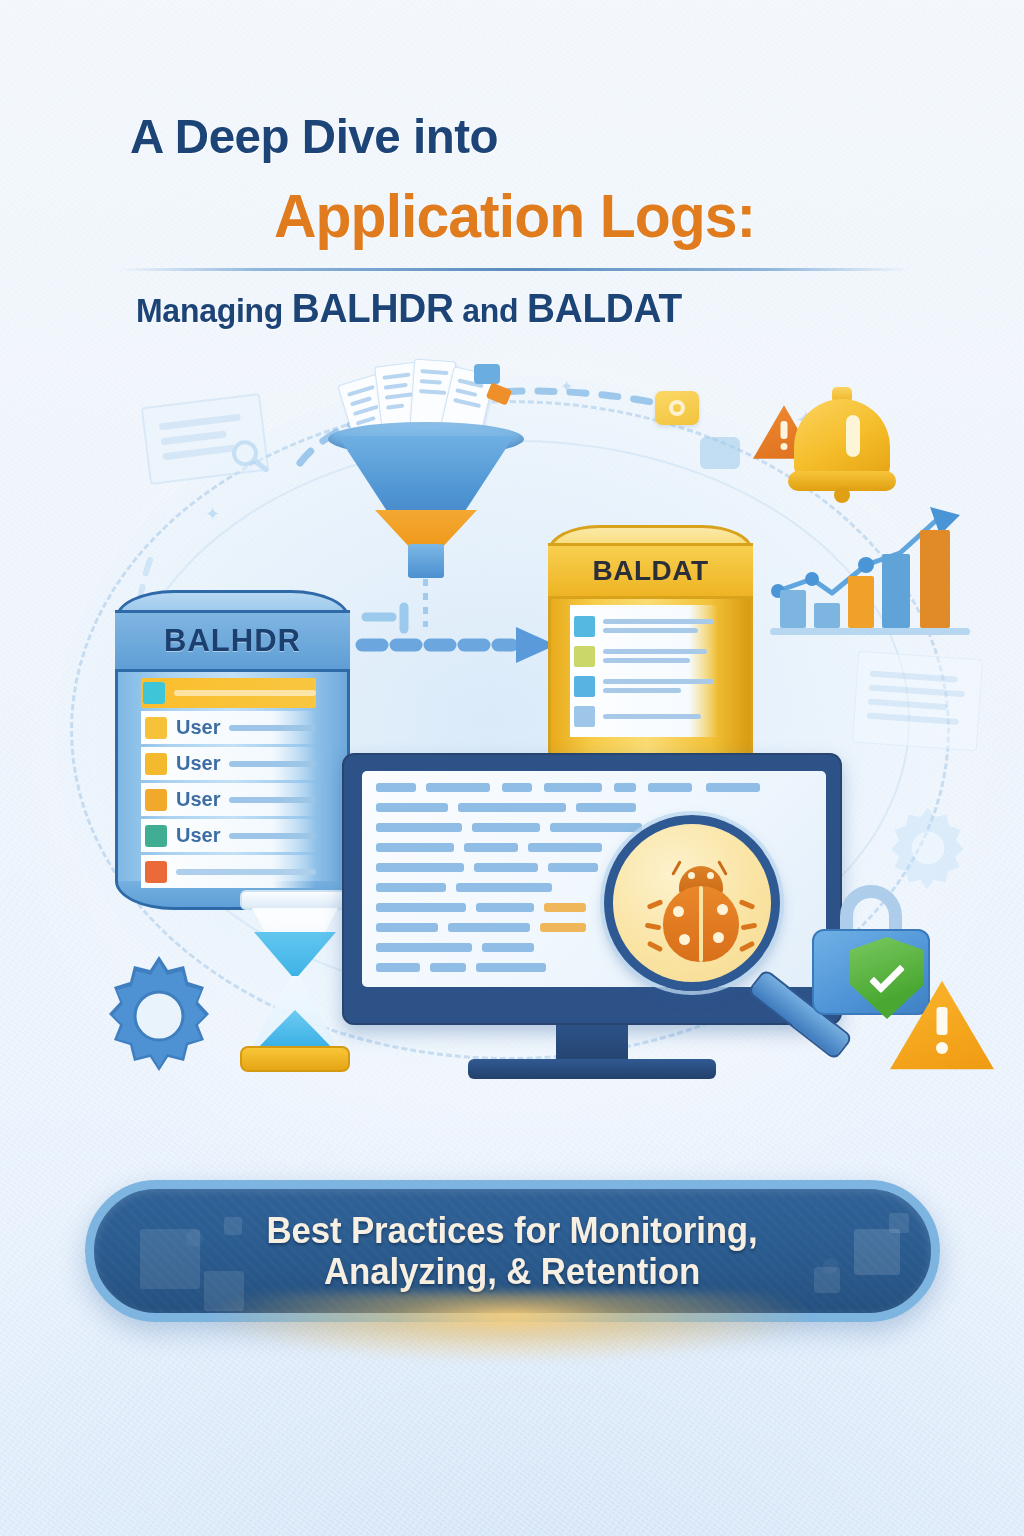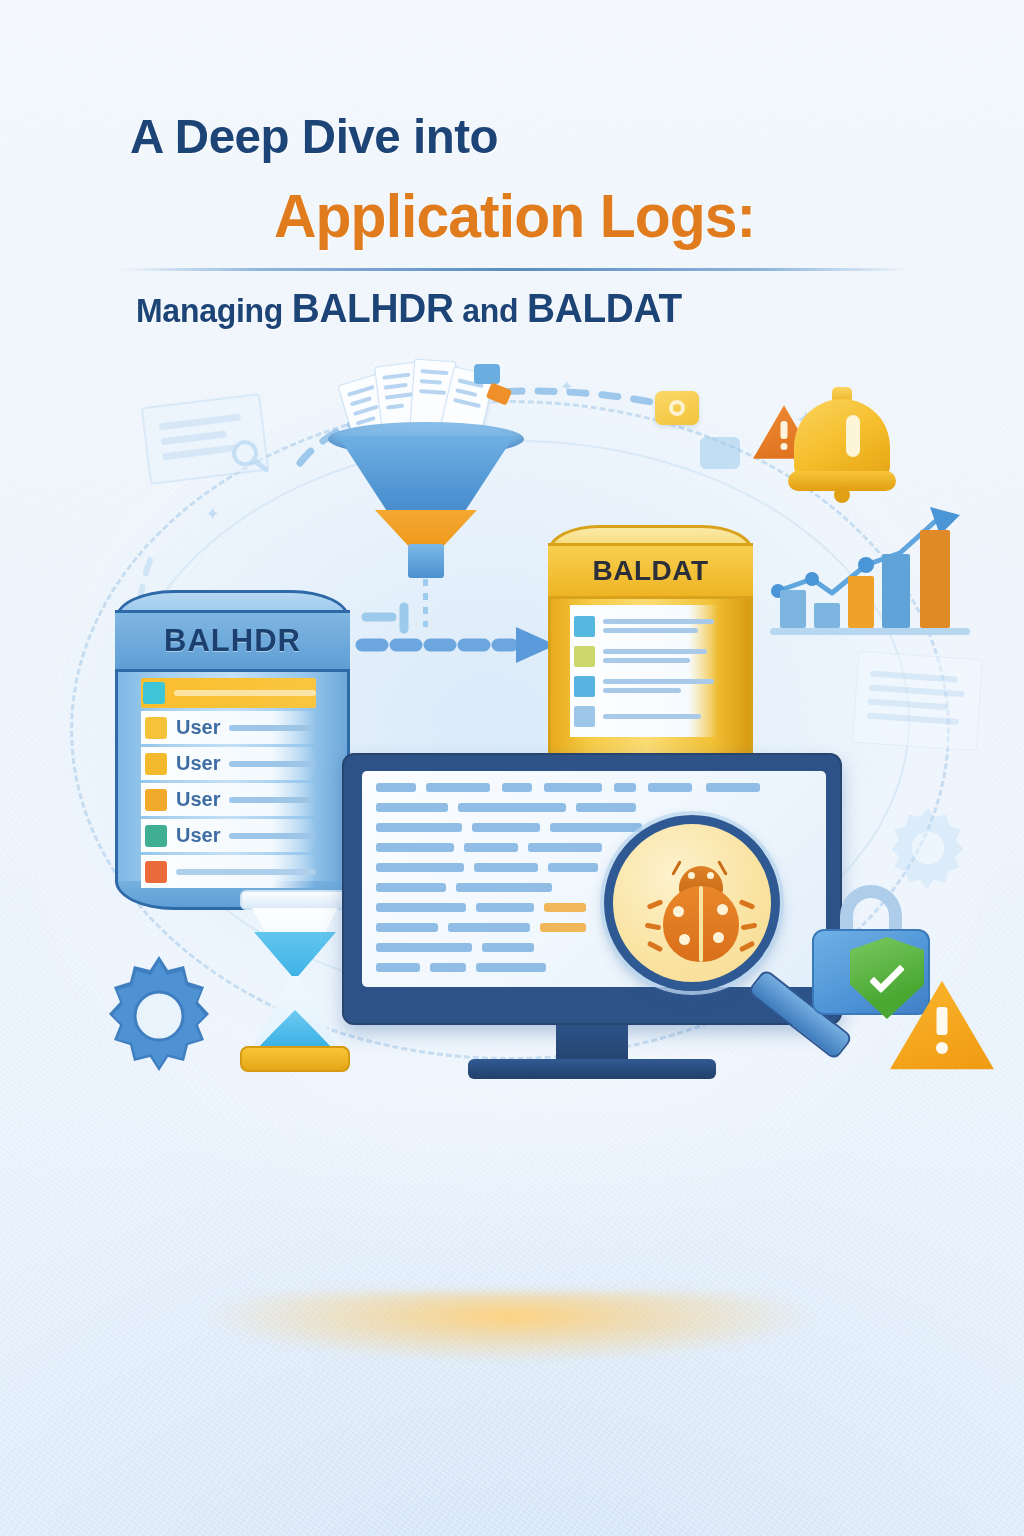--- a/index.html
+++ b/index.html
@@ -664,15 +664,28 @@
     </div>
 
     <div class="warn" style="left:890px;top:632px;width:104px;height:96px;">
       <div class="tri" style="background:linear-gradient(160deg,#fbb62c,#ef9a12);"></div>
       <div class="ex" style="top:30px;width:11px;height:28px;background:#fffaf0;"></div>
       <div class="exd" style="top:65px;width:12px;height:12px;background:#fffaf0;"></div>
     </div>
 
   </div>
 
+  <div class="banner">
+    <div class="banner-tex"></div>
+    <div class="banner-sq" style="left:46px;top:40px;width:60px;height:60px;"></div>
+    <div class="banner-sq" style="left:110px;top:82px;width:40px;height:40px;"></div>
+    <div class="banner-sq" style="left:130px;top:28px;width:18px;height:18px;"></div>
+    <div class="banner-sq" style="left:760px;top:40px;width:46px;height:46px;background:rgba(255,255,255,.13);"></div>
+    <div class="banner-sq" style="left:720px;top:78px;width:26px;height:26px;"></div>
+    <div class="banner-sq" style="left:795px;top:24px;width:20px;height:20px;"></div>
+    <div class="banner-text">
+      <div>Best Practices for Monitoring,</div>
+      <div>Analyzing, &amp; Retention</div>
+    </div>
+  </div>
   <div class="glow"></div>
 
 </div>
 
 </body></html>

